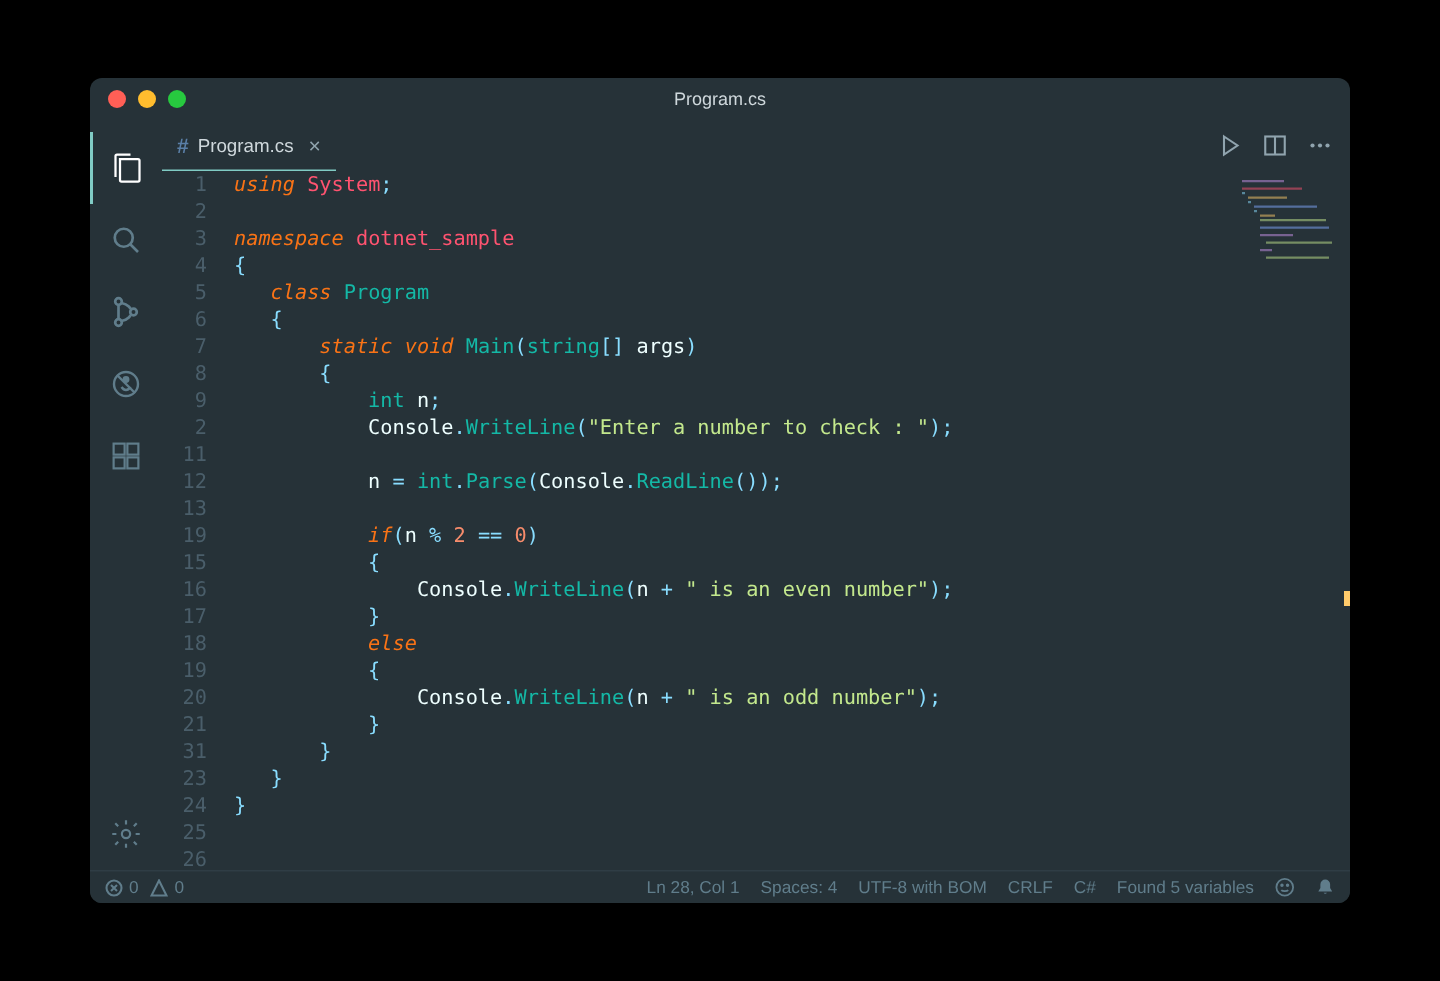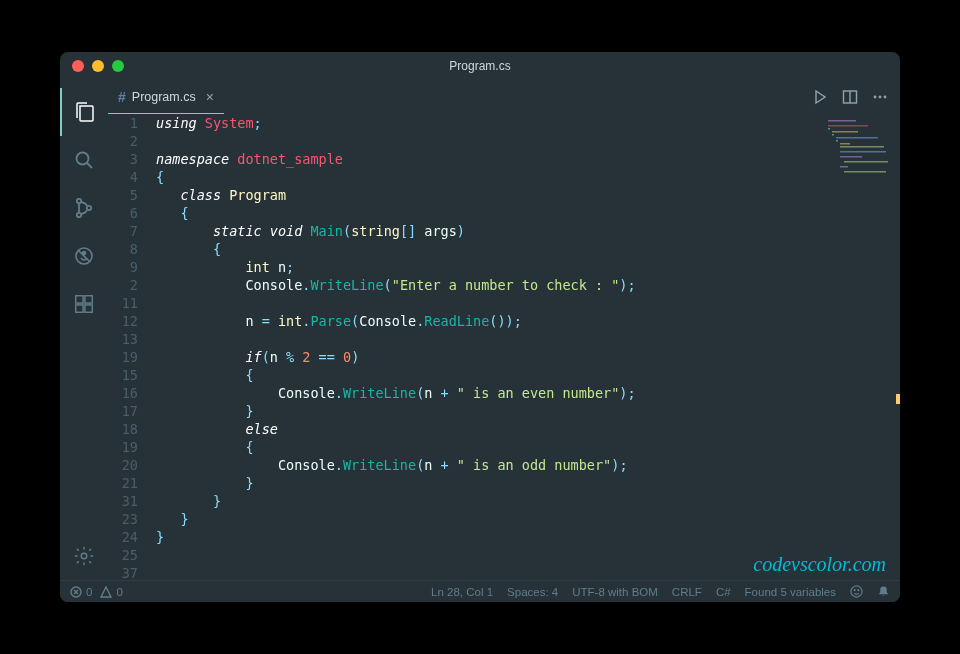--- a/index.html
+++ b/index.html
@@ -140,22 +140,22 @@
   pointer-events: none;
 }
 .accent-bar {
   position: absolute;
   right: 0;
   top: 280px;
   width: 4px;
   height: 10px;
   background: #ffcb6b;
 }
-.kw { color: #ffffff; font-style: italic; }
-.type { color: #fef9c3; }
+.kw { color: #f97316; font-style: italic; }
+.type { color: #14b8a6; }
 .ns { color: #ff5370; }
 .fn { color: #14b8a6; }
 .var { color: #eeffff; }
 .str { color: #c3e88d; }
 .num { color: #f78c6c; }
 .punc { color: #89ddff; }
 .op { color: #89ddff; }
 .watermark {
   position: absolute;
   right: 14px;
@@ -296,21 +296,21 @@
             <div>16</div>
             <div>17</div>
             <div>18</div>
             <div>19</div>
             <div>20</div>
             <div>21</div>
             <div>31</div>
             <div>23</div>
             <div>24</div>
             <div>25</div>
-            <div>37</div>
+            <div>26</div>
           </div>
         <div class="code" id="code"><div><span class="kw">using</span> <span class="ns">System</span><span class="punc">;</span></div><div>&nbsp;</div><div><span class="kw">namespace</span> <span class="ns">dotnet_sample</span></div><div><span class="punc">{</span></div><div>   <span class="kw">class</span> <span class="type">Program</span></div><div>   <span class="punc">{</span></div><div>       <span class="kw">static</span> <span class="kw">void</span> <span class="fn">Main</span><span class="punc">(</span><span class="type">string</span><span class="punc">[]</span> <span class="var">args</span><span class="punc">)</span></div><div>       <span class="punc">{</span></div><div>           <span class="type">int</span> <span class="var">n</span><span class="punc">;</span></div><div>           <span class="var">Console</span><span class="punc">.</span><span class="fn">WriteLine</span><span class="punc">(</span><span class="str">"Enter a number to check : "</span><span class="punc">)</span><span class="punc">;</span></div><div>&nbsp;</div><div>           <span class="var">n</span><span class="op"> = </span><span class="type">int</span><span class="punc">.</span><span class="fn">Parse</span><span class="punc">(</span><span class="var">Console</span><span class="punc">.</span><span class="fn">ReadLine</span><span class="punc">(</span><span class="punc">)</span><span class="punc">)</span><span class="punc">;</span></div><div>&nbsp;</div><div>           <span class="kw">if</span><span class="punc">(</span><span class="var">n</span><span class="op"> % </span><span class="num">2</span><span class="op"> == </span><span class="num">0</span><span class="punc">)</span></div><div>           <span class="punc">{</span></div><div>               <span class="var">Console</span><span class="punc">.</span><span class="fn">WriteLine</span><span class="punc">(</span><span class="var">n</span><span class="op"> + </span><span class="str">" is an even number"</span><span class="punc">)</span><span class="punc">;</span></div><div>           <span class="punc">}</span></div><div>           <span class="kw">else</span></div><div>           <span class="punc">{</span></div><div>               <span class="var">Console</span><span class="punc">.</span><span class="fn">WriteLine</span><span class="punc">(</span><span class="var">n</span><span class="op"> + </span><span class="str">" is an odd number"</span><span class="punc">)</span><span class="punc">;</span></div><div>           <span class="punc">}</span></div><div>       <span class="punc">}</span></div><div>   <span class="punc">}</span></div><div><span class="punc">}</span></div><div>&nbsp;</div><div>&nbsp;</div></div>
         <div class="minimap">
           <svg width="70" height="70" viewBox="0 0 70 70">
             <rect x="4" y="2" width="28" height="1.5" fill="#c792ea"></rect>
             <rect x="4" y="7" width="40" height="1.5" fill="#ff5370"></rect>
             <rect x="4" y="10" width="2" height="1.5" fill="#89ddff"></rect>
             <rect x="8" y="13" width="26" height="1.5" fill="#ffcb6b"></rect>
             <rect x="8" y="16" width="2" height="1.5" fill="#89ddff"></rect>
             <rect x="12" y="19" width="42" height="1.5" fill="#82aaff"></rect>
@@ -323,21 +323,20 @@
             <rect x="16" y="48" width="8" height="1.5" fill="#c792ea"></rect>
             <rect x="20" y="53" width="42" height="1.5" fill="#c3e88d"></rect>
           </svg>
         </div>
         <div class="accent-bar"></div>
       </div>
 
     </div>
   </div>
 
-  <div class="watermark">codevscolor.com</div>
 
   <div class="statusbar">
     <span class="status-item">
       <svg width="12" height="12" viewBox="0 0 12 12" fill="none" stroke="currentColor" stroke-width="1.4">
           <circle cx="6" cy="6" r="5"></circle>
           <path d="M4 4l4 4M8 4l-4 4"></path>
         </svg>
       <span>0</span>
       <svg width="12" height="12" viewBox="0 0 12 12" fill="none" stroke="currentColor" stroke-width="1.4" style="margin-left:4px">
           <path d="M6 1l5 10H1L6 1z"></path>

